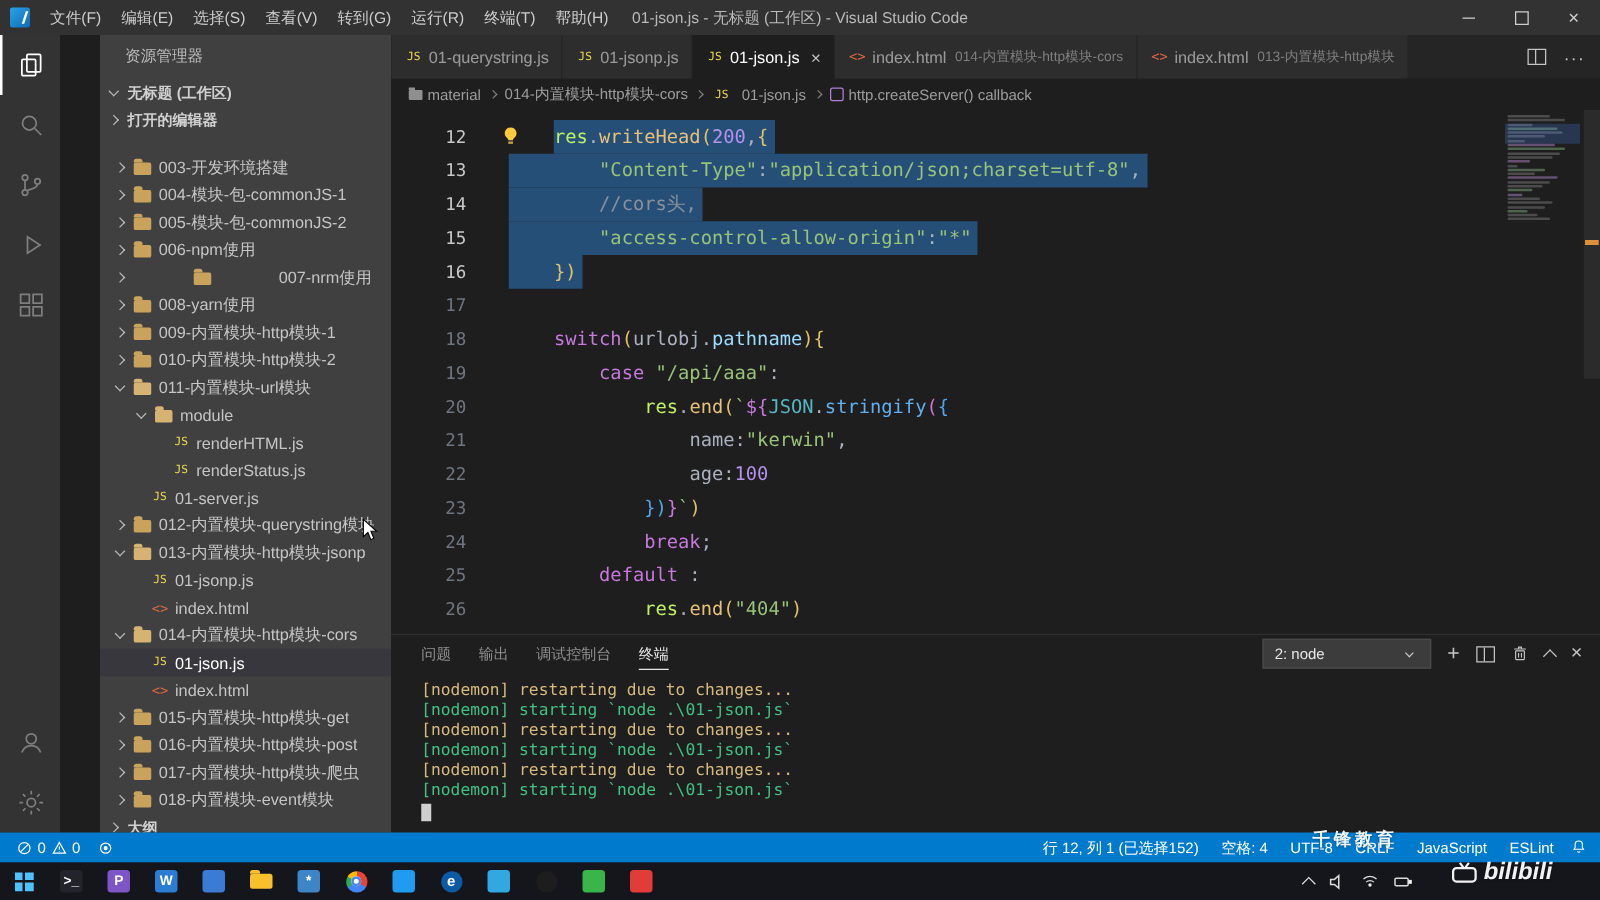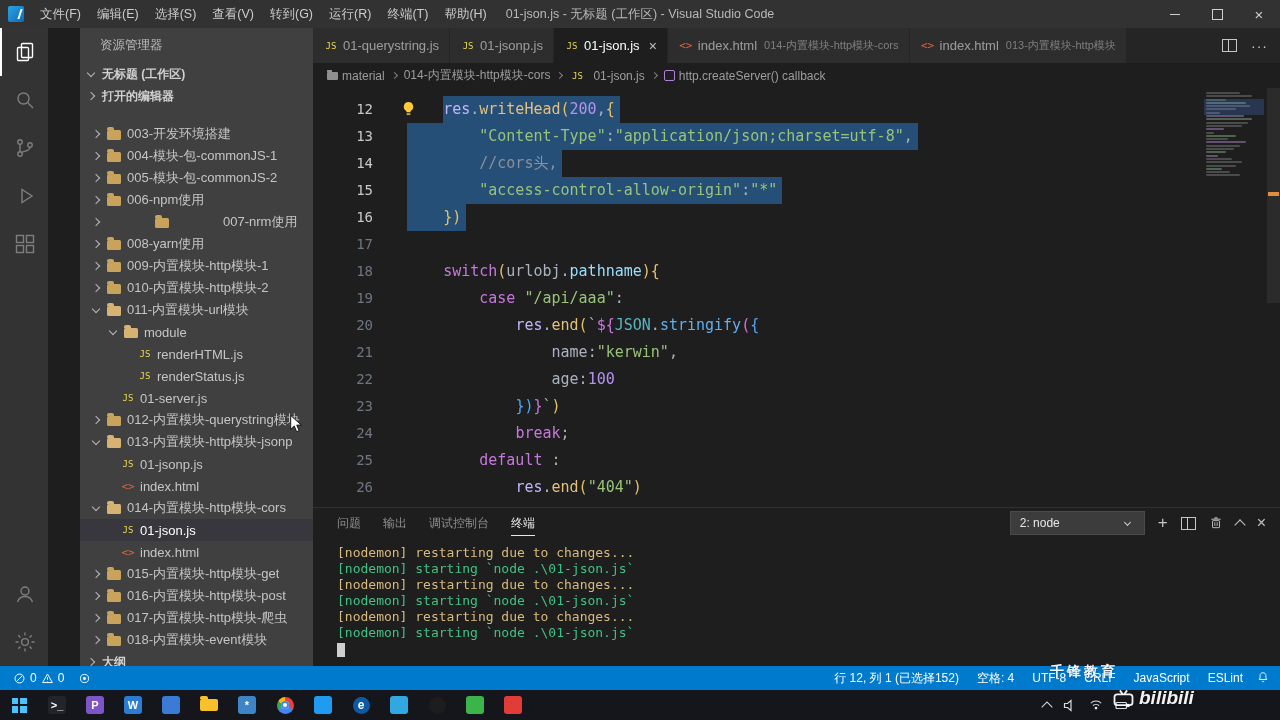--- a/index.html
+++ b/index.html
@@ -68,21 +68,21 @@
   .bc-symbol{display:inline-block;width:9px;height:9px;border:1.2px solid #b180d7;border-radius:2px;}
   
   .code-region{position:absolute;top:60px;left:0;right:0;bottom:158px;overflow:hidden;background:#1e1e1e;}
   #code-lines{padding-top:8px;font-family:"DejaVu Sans Mono","Liberation Mono",monospace;font-size:15px;line-height:27px;}
   .code-line{white-space:pre;height:27px;}
   .ln{display:inline-block;width:60px;text-align:right;color:#6e7681;font-size:14px;}
   .code-line.sel .ln{color:#c8c8c8;}
   .ln-gap{display:inline-block;width:34px;}
   .sel-seg{display:inline-block;}
   .code-line.sel .sel-seg{background:#264f78;padding-right:5px;}
-  .tk-var{color:#c4b5fd;} .tk-fn{color:#e5c07b;} .tk-fn2{color:#61afef;} .tk-num{color:#b392f0;}
+  .tk-var{color:#bef264;} .tk-fn{color:#e5c07b;} .tk-fn2{color:#61afef;} .tk-num{color:#b392f0;}
   .tk-str{color:#98c379;} .tk-cm{color:#8a919d;} .tk-kw{color:#c678dd;} .tk-cls{color:#56b6c2;}
   .tk-id{color:#abb2bf;} .tk-prop{color:#9cdcfe;} .tk-pn{color:#abb2bf;}
   .tk-b1{color:#e2c06a;} .tk-b2{color:#d670d6;} .tk-b3{color:#4fa6f5;}
   .lightbulb{position:absolute;left:88px;top:13px;width:16px;height:16px;}
   .minimap{position:absolute;right:18px;top:4px;width:56px;display:flex;flex-direction:column;gap:1.3px;}
   .mm-line{height:2px;background:rgba(160,160,160,.35);border-radius:1px;}
   .mm-line:nth-child(4n+1){background:rgba(186,143,210,.45);}
   .mm-line:nth-child(5n){background:rgba(140,186,140,.45);}
   .mm-selection{position:absolute;left:-2px;right:-2px;top:7px;height:16px;background:rgba(82,139,255,.22);}
   .vscroll{position:absolute;right:0;top:0;width:13px;height:215px;background:rgba(121,121,121,.15);}
@@ -122,21 +122,21 @@
   .tb-folder::before{content:"";position:absolute;top:-3px;left:0;width:8px;height:3px;background:#f8c12c;border-radius:2px 2px 0 0;}
   .tb-chrome{width:17px;height:17px;border-radius:50%;position:relative;
     background:conic-gradient(#ea4335 0deg 120deg,#4285f4 120deg 240deg,#34a853 240deg 300deg,#fbbc05 300deg 360deg);}
   .tb-chrome::after{content:"";position:absolute;inset:4.5px;border-radius:50%;background:#fff;box-shadow:inset 0 0 0 2px #4285f4;}
   .tb-circle{width:17px;height:17px;border-radius:50%;display:flex;align-items:center;justify-content:center;color:#fff;font-size:12px;font-weight:700;}
   .tray{margin-left:auto;display:flex;align-items:center;gap:12px;padding-right:150px;color:rgba(255,255,255,.85);}
   .tray svg{stroke:rgba(255,255,255,.85);fill:none;stroke-width:1.2;}
   
   .wm-text{position:absolute;left:1050px;top:663px;font-size:14px;font-weight:700;letter-spacing:3px;
            color:rgba(255,255,255,.95);z-index:60;text-shadow:0 1px 2px rgba(0,0,0,.35);}
-  .wm-bili{position:absolute;left:1112px;top:687px;display:flex;align-items:center;gap:4px;z-index:60;
+  .wm-bili{position:absolute;left:1160px;top:687px;display:flex;align-items:center;gap:4px;z-index:60;
            color:rgba(255,255,255,.95);font-weight:700;font-size:19px;font-style:italic;text-shadow:0 1px 2px rgba(0,0,0,.35);}
   .mouse-cursor{position:absolute;left:289px;top:415px;z-index:70;}
 </style>
 </head>
 <body>
 
 <div class="window">
 
   <div class="titlebar">
     <div class="vscode-logo"></div>

